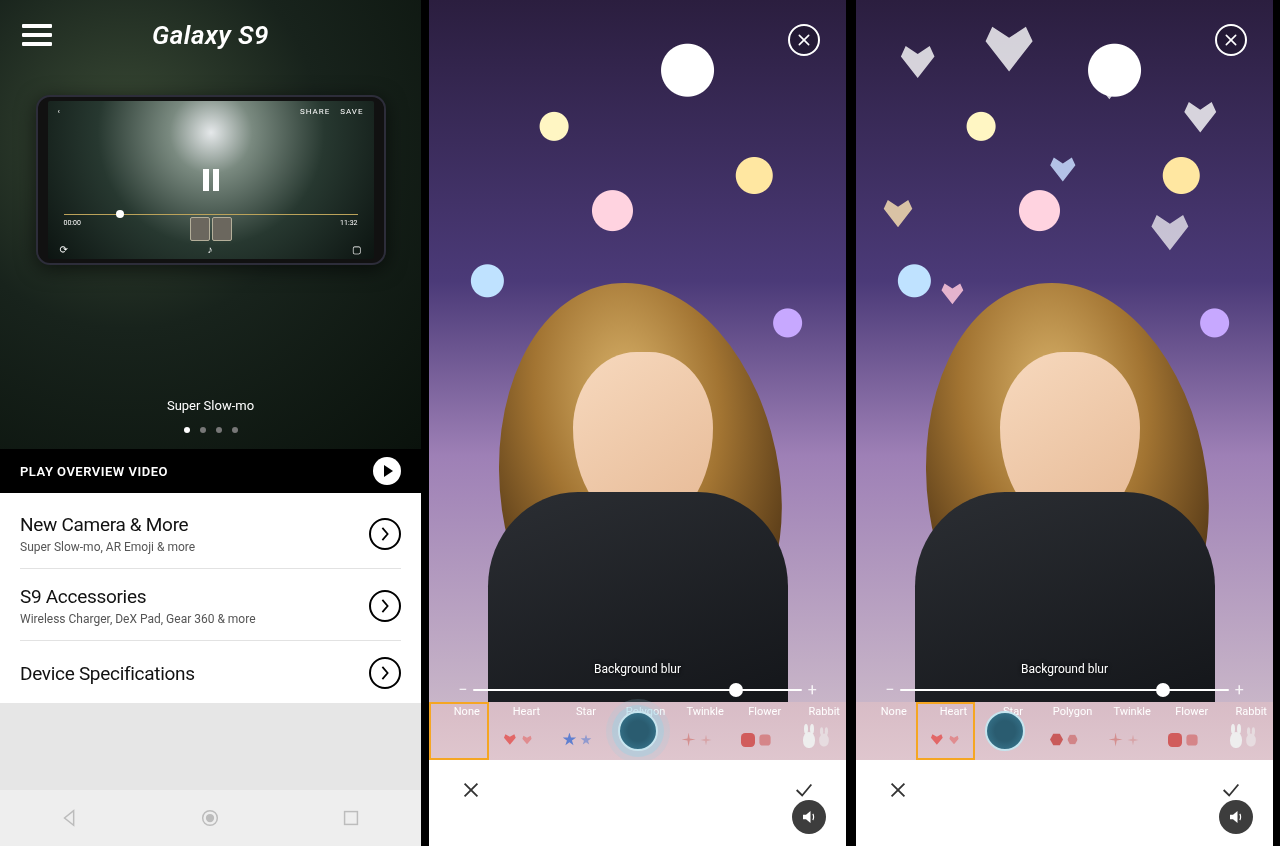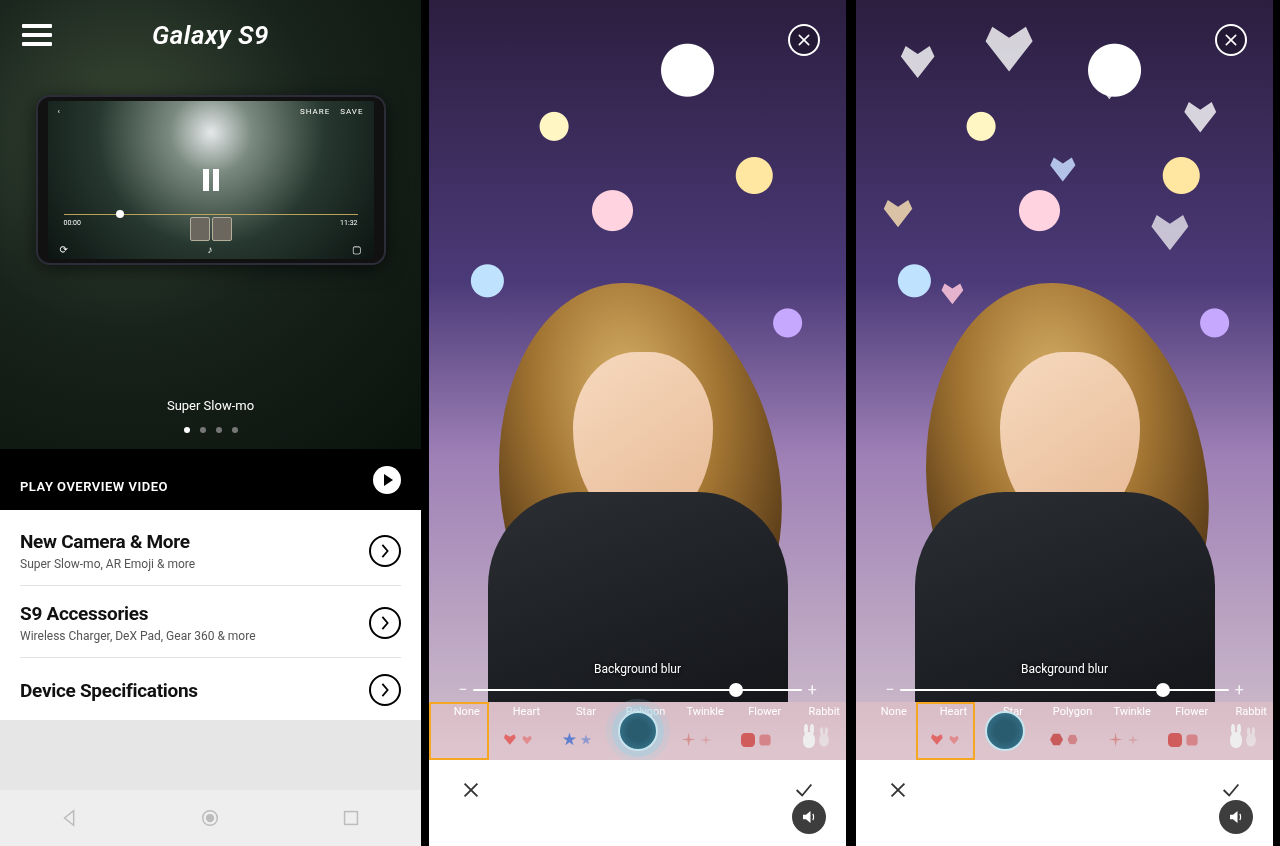--- a/index.html
+++ b/index.html
@@ -75,21 +75,21 @@
   }
   .dots{
     position:absolute; bottom:16px; left:0; right:0;
     display:flex; gap:10px; justify-content:center;
   }
   .dots span{width:6px;height:6px;border-radius:50%;background:#777;}
   .dots span.active{background:#fff;}
 
   .overview-row{
     background:#000; color:#fff;
-    height:61px; display:flex; align-items:flex-end;
+    height:44px; display:flex; align-items:center;
     justify-content:space-between; padding:16px 20px;
     cursor:pointer;
   }
   .overview-row .label{font-size:13px;font-weight:600;letter-spacing:0.5px;}
   .play-btn{
     width:28px;height:28px;border-radius:50%;background:#fff;
     position:relative;
   }
   .play-btn:after{
     content:'';position:absolute;left:11px;top:8px;
@@ -97,21 +97,21 @@
   }
 
   .menu-list{ background:#fff; padding:4px 20px 0; }
   .menu-item{
     display:flex; align-items:center; justify-content:space-between;
     padding:16px 0 14px;
     border-bottom:1px solid #e2e2e2;
     cursor:pointer;
   }
   .menu-item:last-child{border-bottom:none;}
-  .menu-item .text h3{font-size:19px;font-weight:700;color:#111;letter-spacing:-0.3px;}
+  .menu-item .text h3{font-size:19px;font-weight:400;color:#111;letter-spacing:-0.3px;}
   .menu-item .text p{font-size:12px;color:#555;margin-top:4px;}
   .chev{
     flex:0 0 32px;width:32px;height:32px;border:2px solid #000;border-radius:50%;
     display:flex;align-items:center;justify-content:center;
   }
   .chev svg{width:10px;height:14px;}
 
   .navbar{
     position:absolute;bottom:0;left:0;right:0;height:56px;
     background:#eeeeee;

